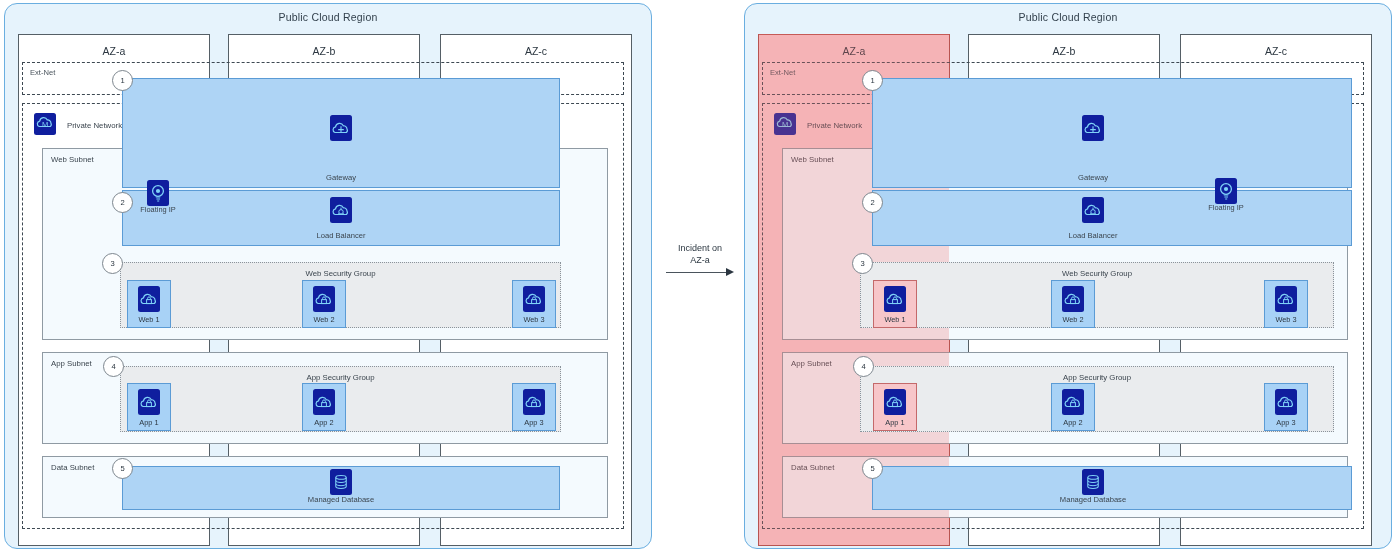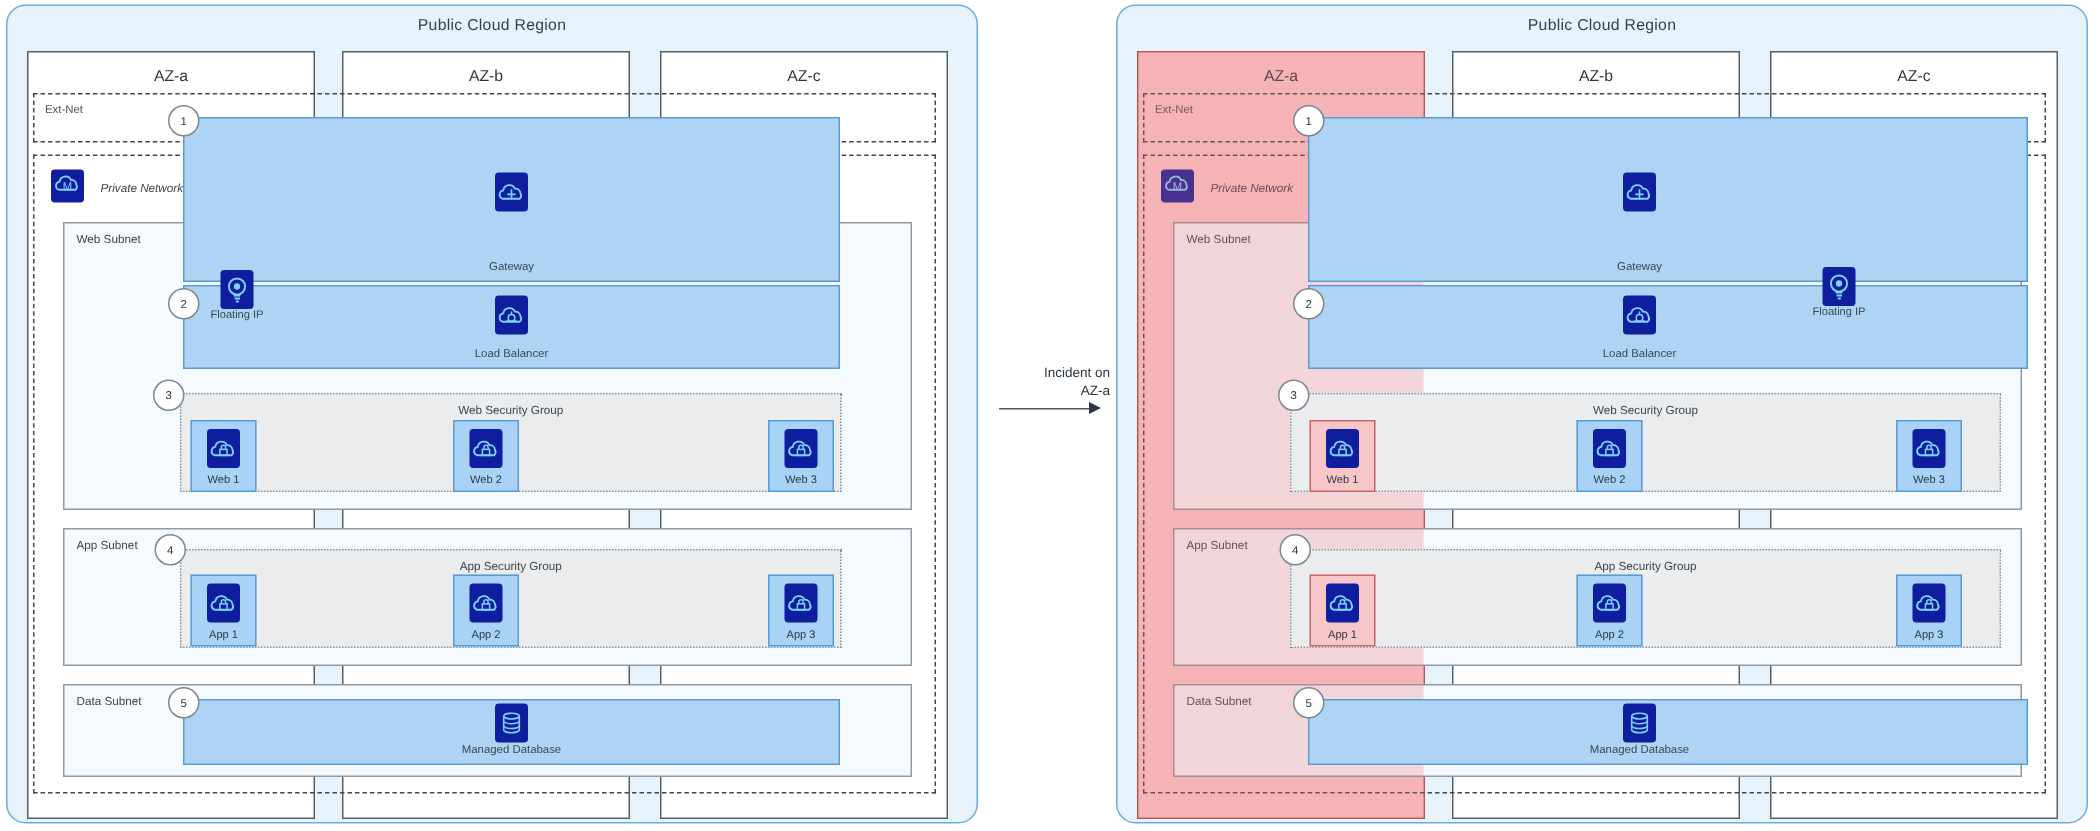--- a/index.html
+++ b/index.html
@@ -38,21 +38,21 @@
     border:1.6px dashed #3d4852;background:transparent;
   }
   .extnet .tag{position:absolute;left:7px;top:5px;font-size:7.6px;color:#49535c;}
 
   
   .privnet{
     position:absolute;box-sizing:border-box;
     border:1.6px dashed #3d4852;background:transparent;
   }
   .privnet .pn-label{
-    position:absolute;left:44px;top:17px;font-size:7.8px;color:#3b454e;white-space:nowrap;font-style:italic;
+    position:absolute;left:44px;top:17px;font-size:7.8px;color:#3b454e;white-space:nowrap;
   }
 
   
   .subnet{
     position:absolute;box-sizing:border-box;
     background:#f4fafe;border:1.5px solid #8f9aa3;
   }
   .subnet .sn-label{position:absolute;left:8px;top:6px;font-size:7.8px;color:#3b454e;}
 
   
@@ -104,21 +104,21 @@
   .badge{
     position:absolute;width:19px;height:19px;border-radius:50%;
     background:#ffffff;border:1.2px solid #7d868e;
     font-size:7.6px;color:#2b3640;line-height:19px;text-align:center;
     z-index:40;
   }
 
   
   .arrow-wrap{position:absolute;left:660px;top:0;width:80px;height:554px;}
   .arrow-txt{
-    position:absolute;left:0;top:243px;width:100%;text-align:right;
+    position:absolute;left:0;top:243px;width:100%;text-align:center;
     font-size:9px;color:#2b3640;line-height:11.5px;
   }
   .arrow-line{
     position:absolute;left:6px;top:272px;width:62px;height:1.2px;background:#4a545c;
   }
   .arrow-head{
     position:absolute;left:66px;top:268px;width:0;height:0;
     border-top:4.5px solid transparent;border-bottom:4.5px solid transparent;
     border-left:8px solid #2b3640;
   }

